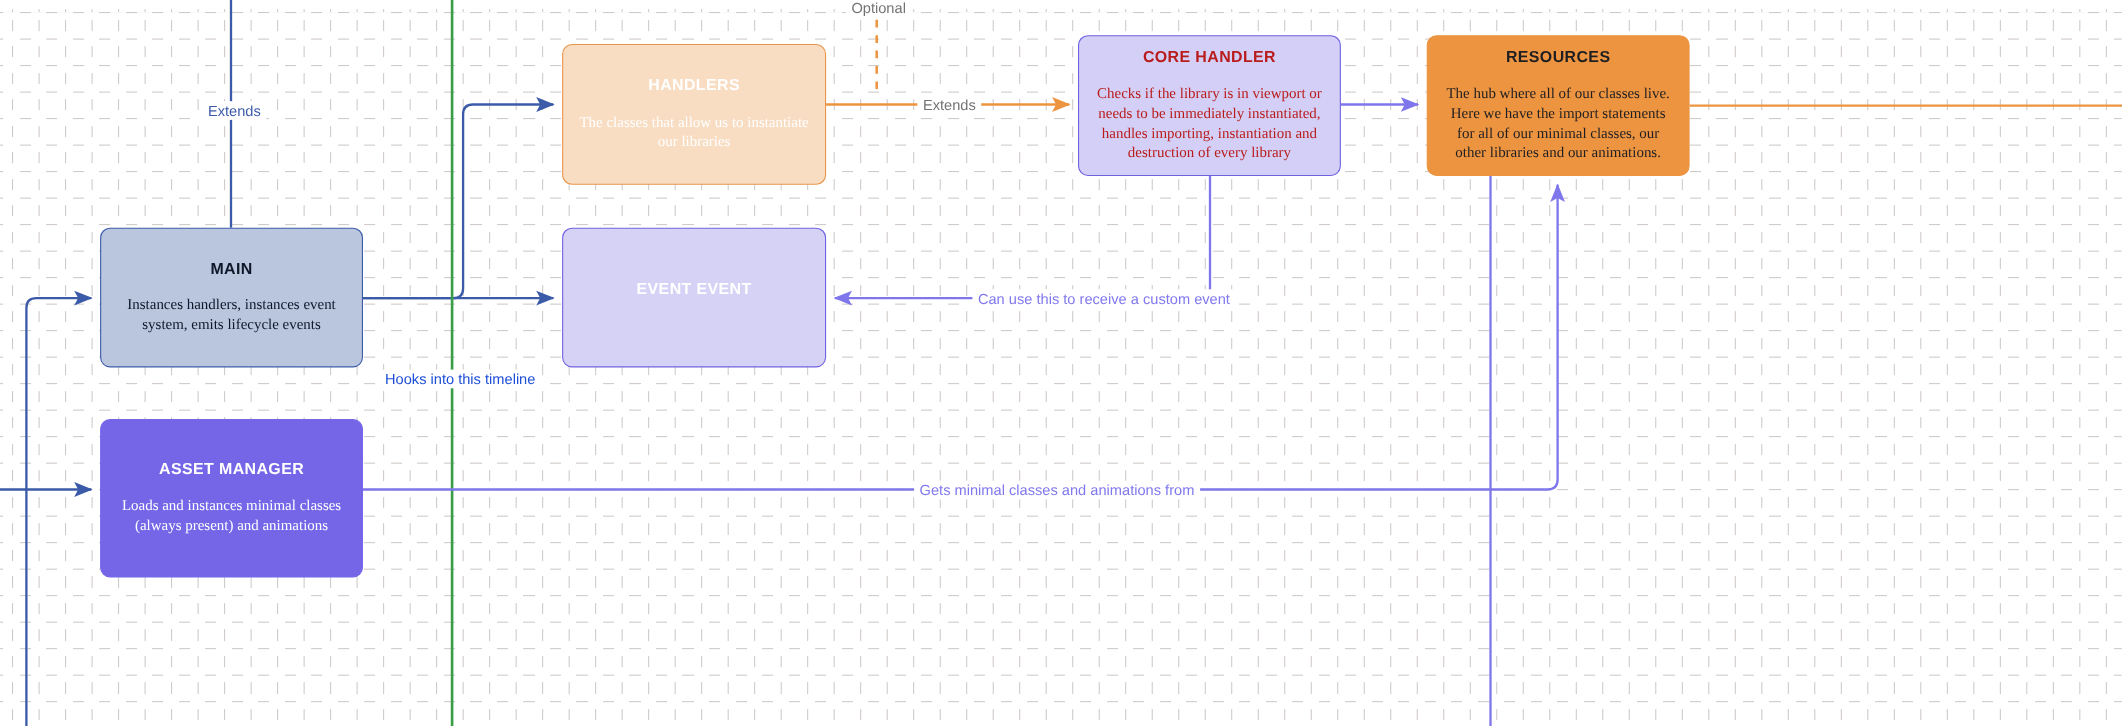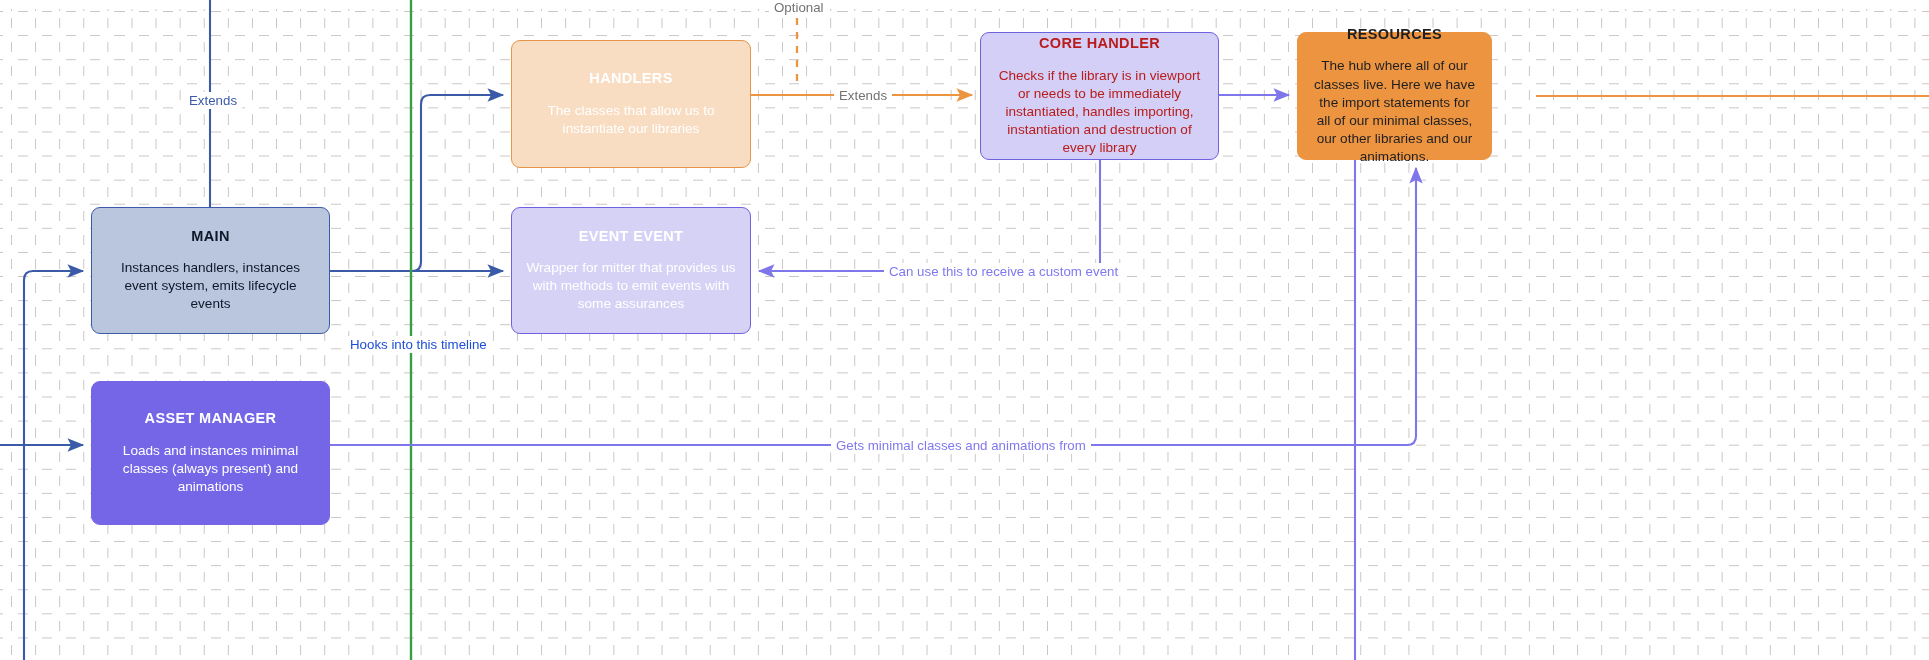--- a/index.html
+++ b/index.html
@@ -60,20 +60,21 @@
   .node .title {
     font-weight: bold;
     font-size: 14.5px;
     letter-spacing: 0.35px;
     margin-bottom: 14px;
     line-height: 1.2;
   }
   .node .desc {
     font-size: 13.6px;
     line-height: 1.33;
+    font-family: Liberation Serif, serif;
   }
   
   #node-main {
     left: 91px; top: 207px; width: 239px; height: 127px;
     background: #bac6de;
     border: 1.6px solid #3b5ba9;
   }
   #node-main .title, #node-main .desc { color: #0f172a; }
 
   
@@ -95,21 +96,21 @@
   
   #node-core-handler {
     left: 980px; top: 32px; width: 239px; height: 128px;
     background: #d3cff6;
     border: 1.6px solid #6f62e0;
   }
   #node-core-handler .title, #node-core-handler .desc { color: #b91c1c; }
 
   
   #node-resources {
-    left: 1297px; top: 32px; width: 195px; height: 128px;
+    left: 1297px; top: 32px; width: 239px; height: 128px;
     background: #ed9440;
     border: 1.6px solid #ed9440;
   }
   #node-resources .title, #node-resources .desc { color: #1f1f22; }
 
   
   #node-asset-manager {
     left: 91px; top: 381px; width: 239px; height: 144px;
     background: #7566e8;
     border: 1.6px solid #7566e8;
@@ -180,21 +181,20 @@
     <div class="desc">Instances handlers, instances event system, emits lifecycle events</div>
   </div>
 
   <div class="node" id="node-handlers">
     <div class="title">HANDLERS</div>
     <div class="desc">The classes that allow us to instantiate our libraries</div>
   </div>
 
   <div class="node" id="node-event-system">
     <div class="title">EVENT EVENT</div>
-    <div class="desc">Wrapper for mitter that provides us with methods to emit events with some assurances</div>
   </div>
 
   <div class="node" id="node-core-handler">
     <div class="title">CORE HANDLER</div>
     <div class="desc">Checks if the library is in viewport or needs to be immediately instantiated, handles importing, instantiation and destruction of every library</div>
   </div>
 
   <div class="node" id="node-resources">
     <div class="title">RESOURCES</div>
     <div class="desc">The hub where all of our classes live. Here we have the import statements for all of our minimal classes, our other libraries and our animations.</div>

